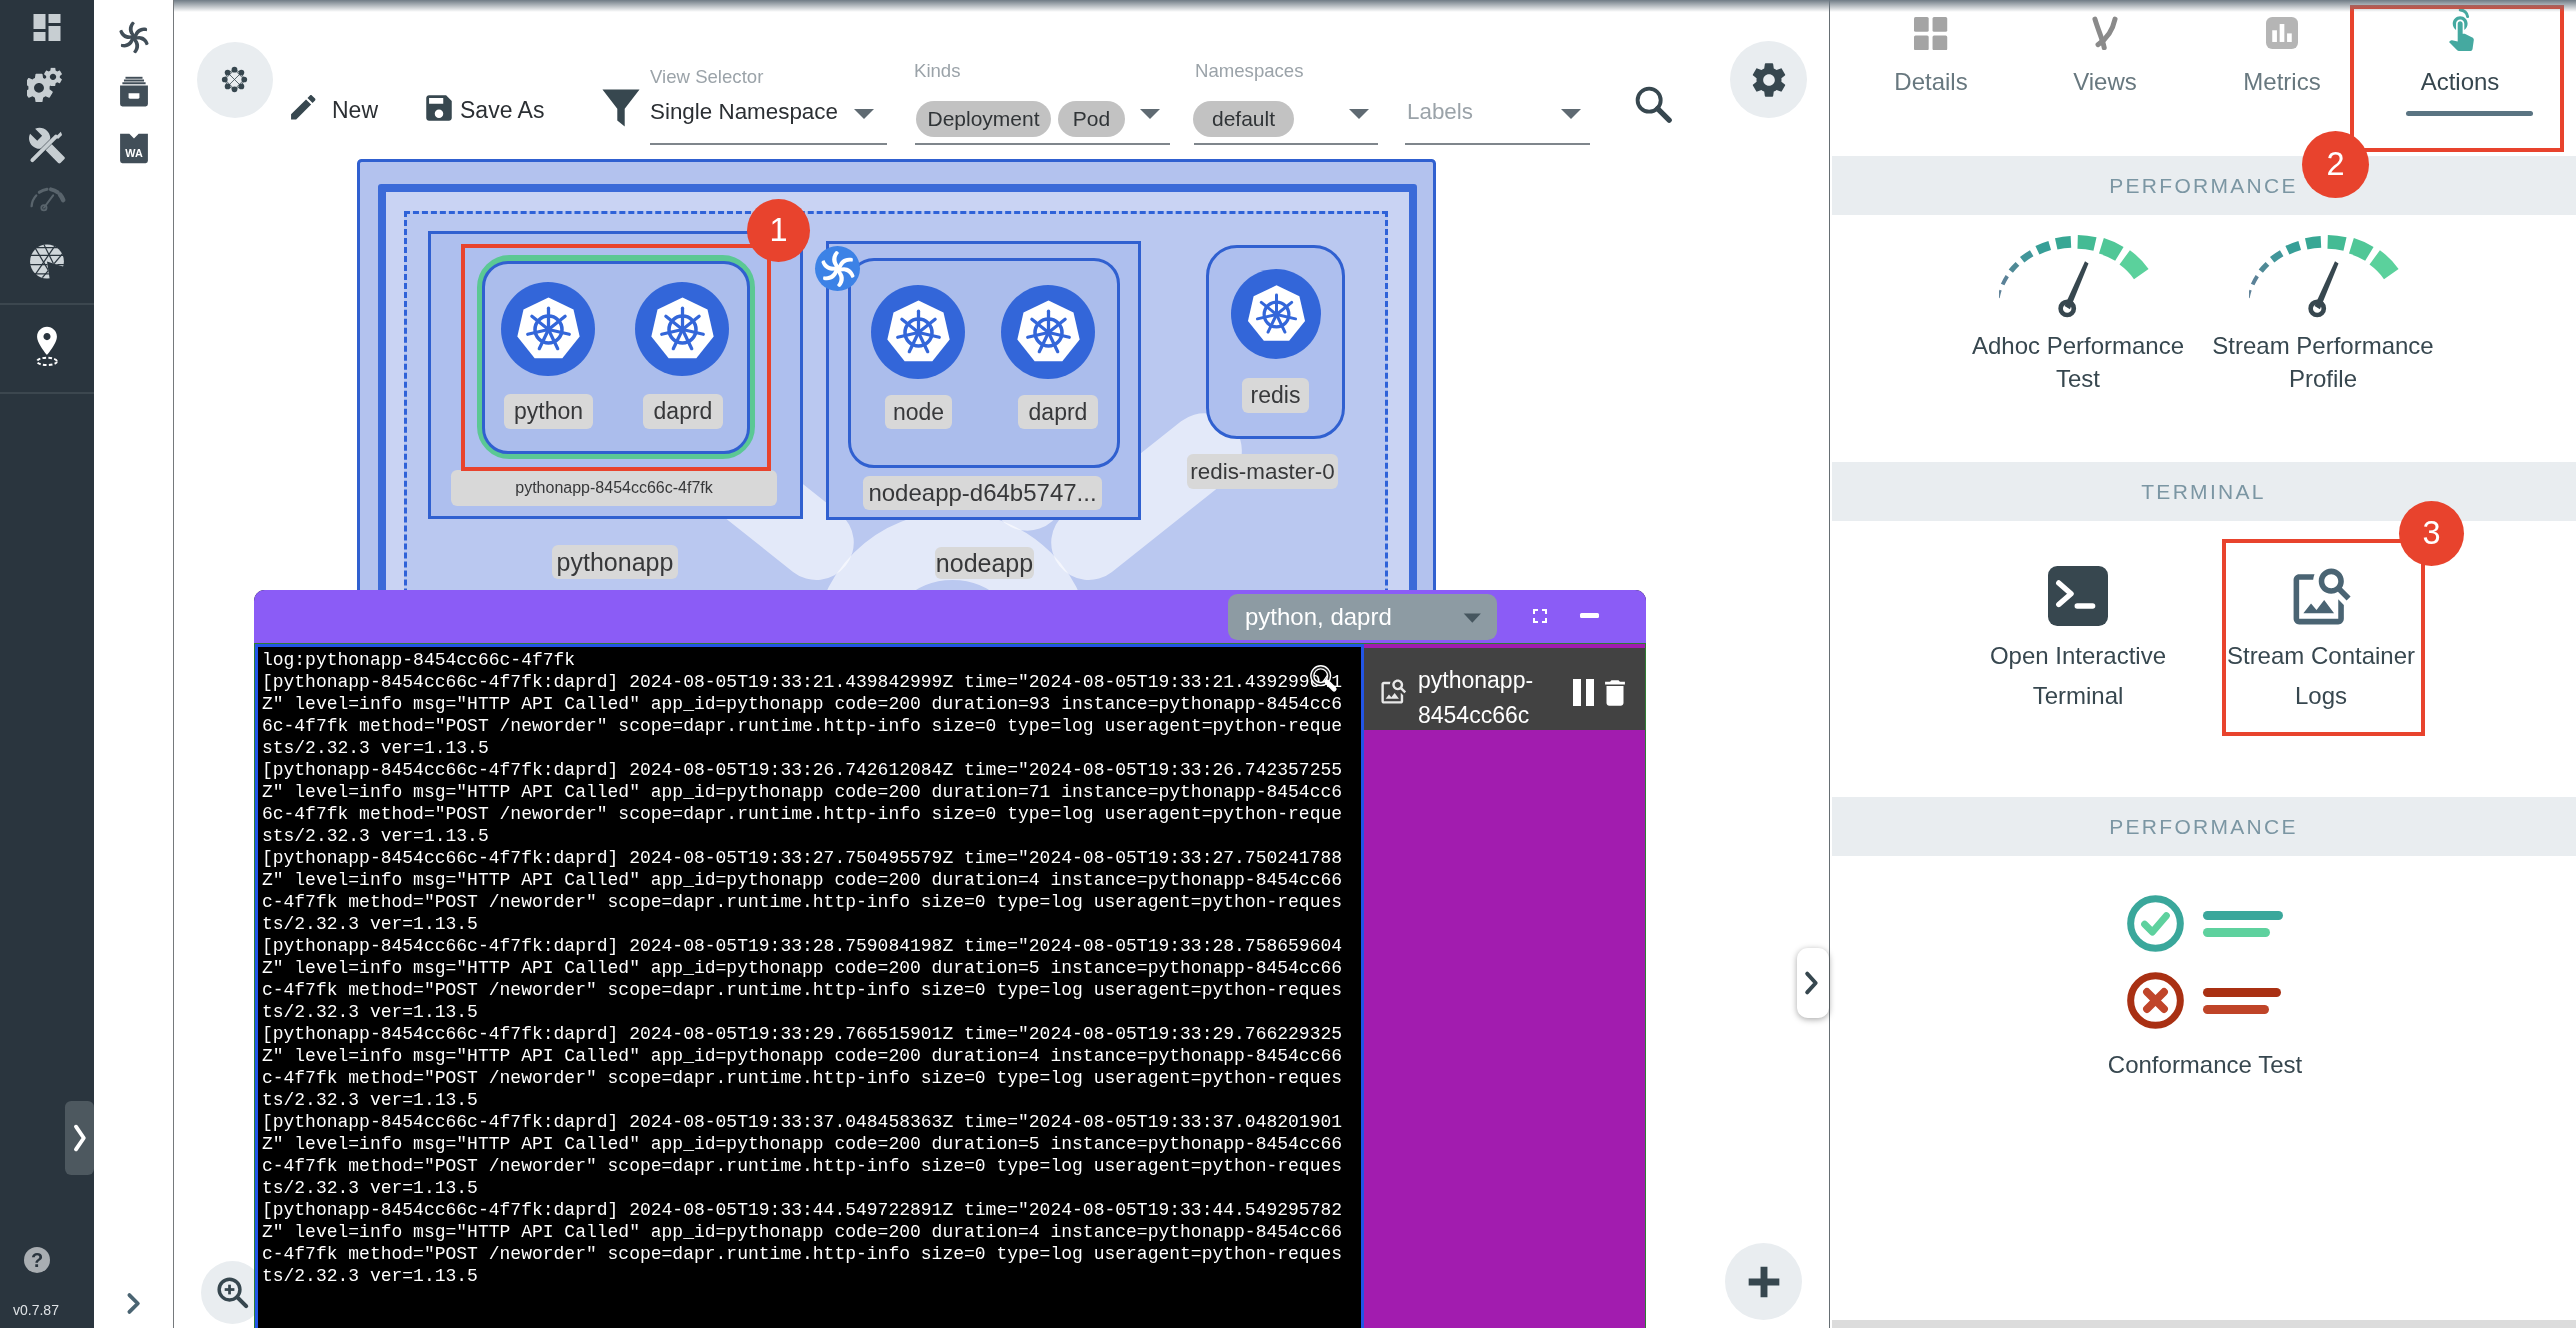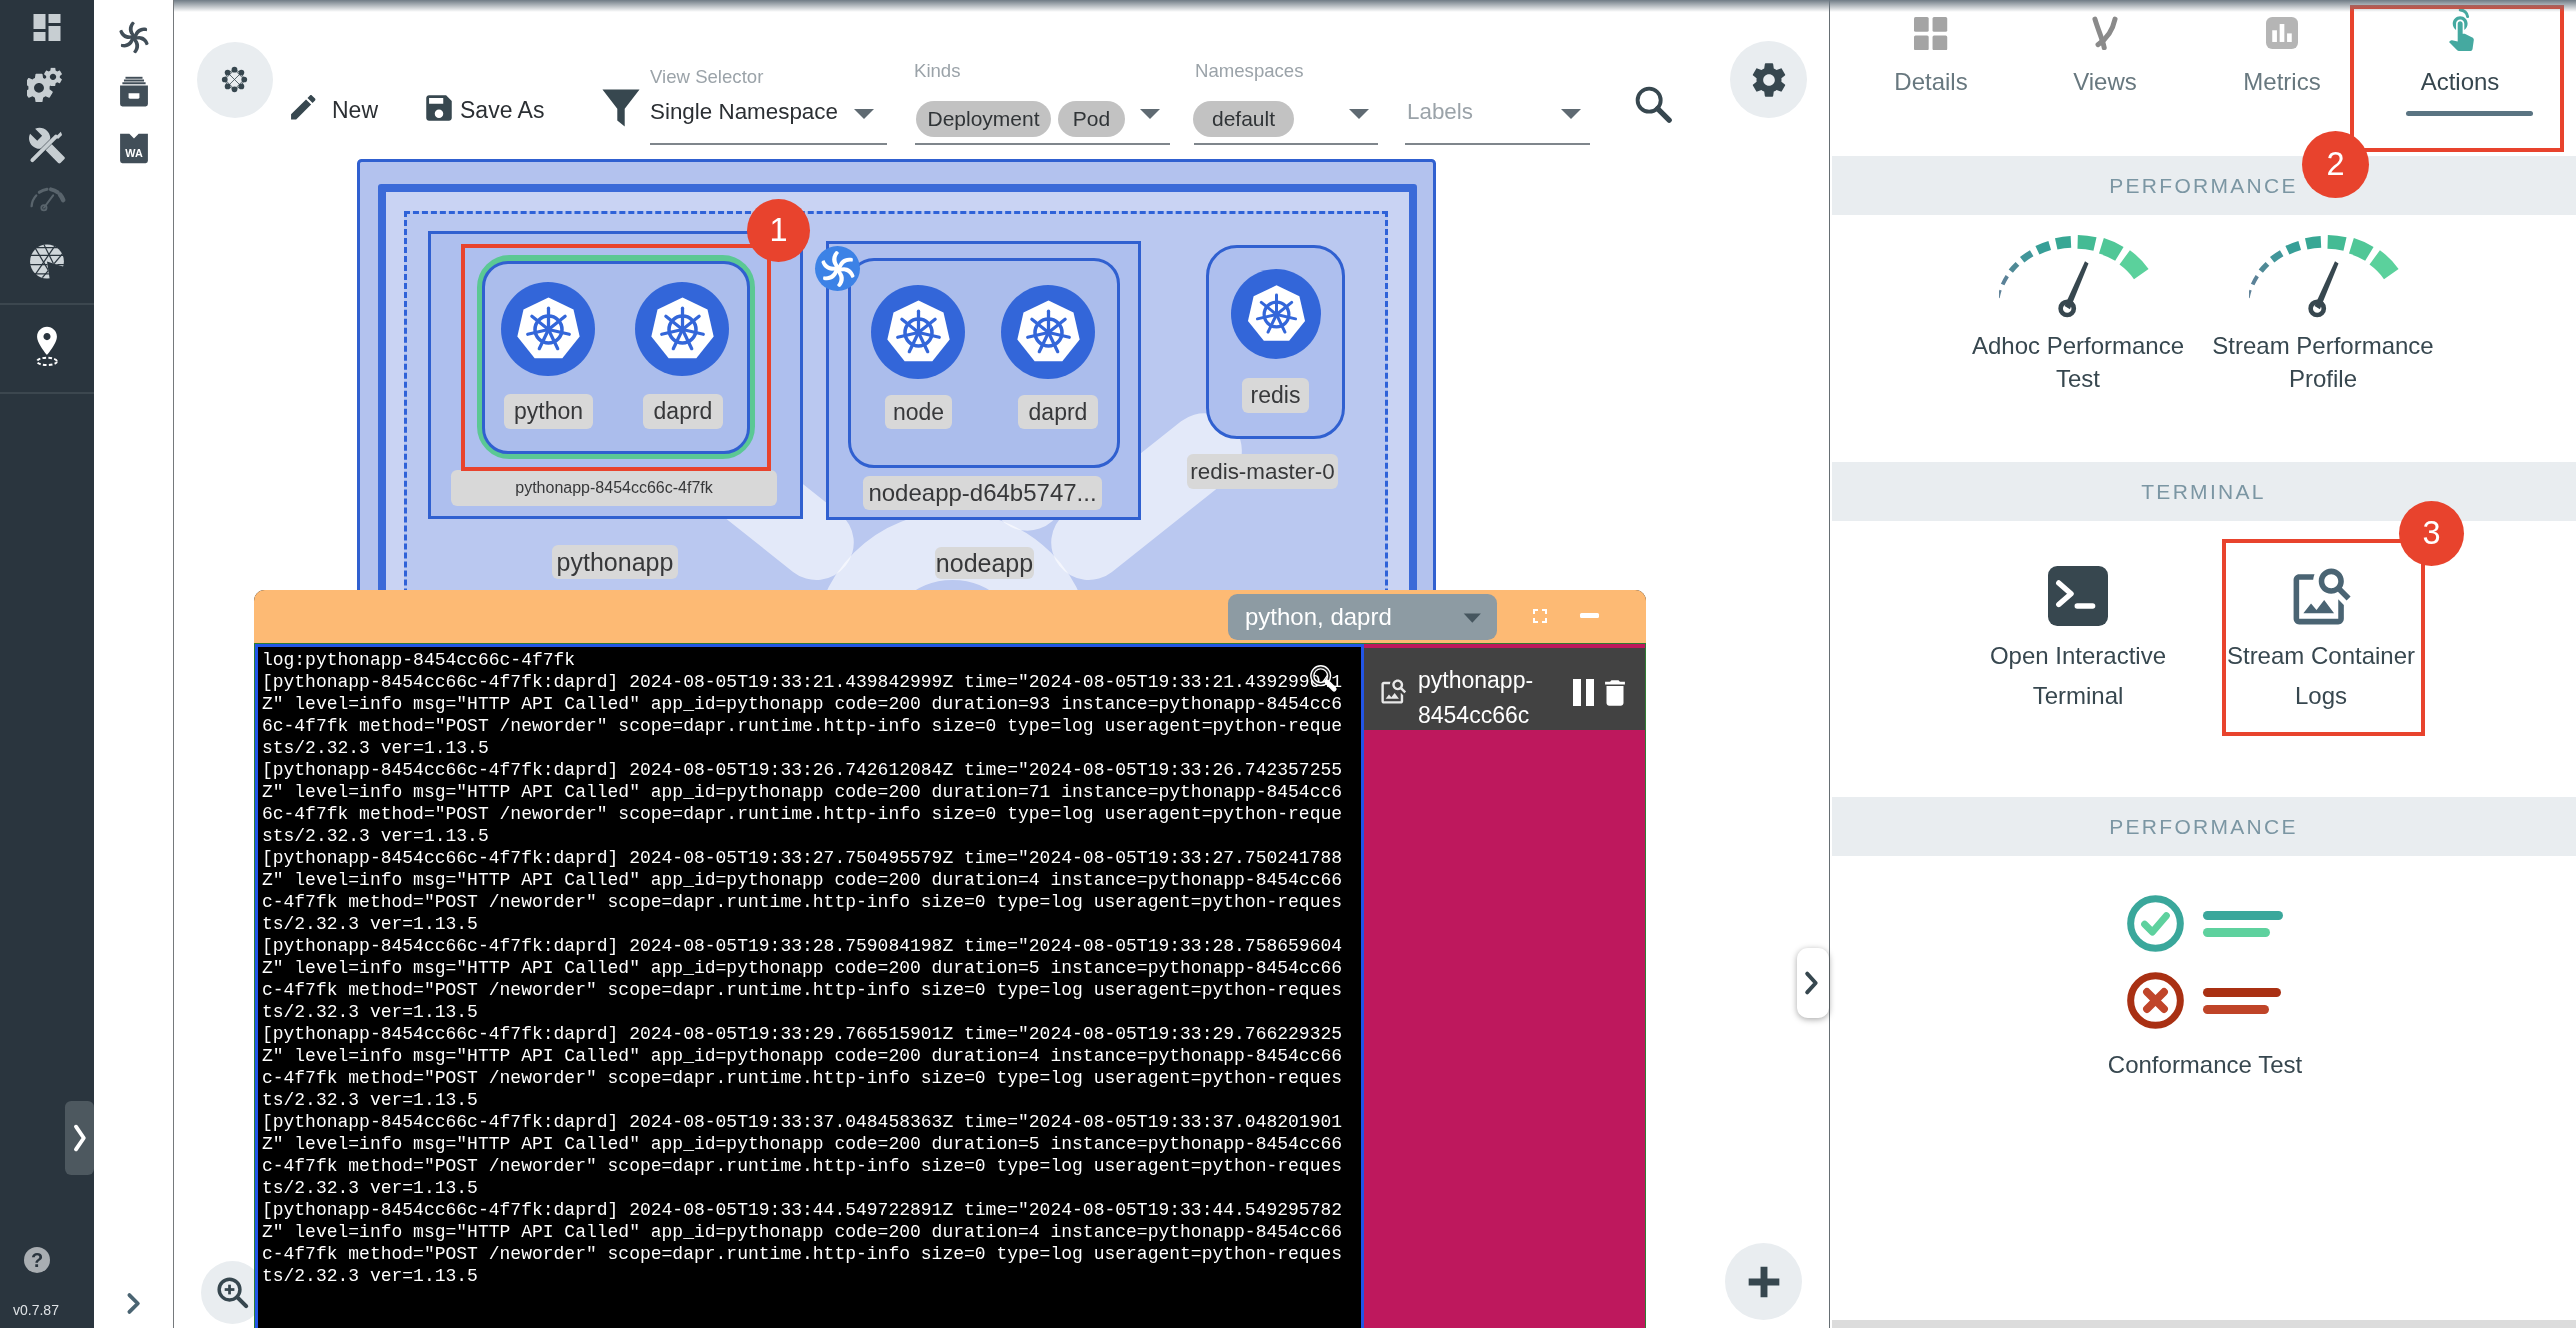--- a/index.html
+++ b/index.html
@@ -49,30 +49,30 @@
   display:flex; align-items:center; justify-content:center; }
 .gchip { position:absolute; background:#d8d8d8; border-radius:6.2px; color:#37383a;
   display:flex; align-items:center; justify-content:center; white-space:nowrap; }
 .redrect { position:absolute; border:4.6px solid #e8432d; }
 .redcirc { position:absolute; z-index:6; border-radius:50%; background:#e8432d; color:#fff;
   display:flex; align-items:center; justify-content:center; font-size:32.5px; }
 
 
 #term { left:254px; top:590px; width:1392px; height:739px; border-radius:10.8px 10.8px 0 0;
   background:#000; overflow:hidden; }
-#termbar { position:absolute; left:0; top:0; width:1392px; height:53px; background:#fdba74; }
+#termbar { position:absolute; left:0; top:0; width:1392px; height:53px; background:#8b5cf6; }
 #termdd { position:absolute; left:974px; top:3.9px; width:269px; height:46px; background:#8d9ba3;
   border-radius:9.3px; color:#fff; font-size:24px; line-height:46px; padding-left:17px; }
 #termbody { position:absolute; left:0; top:53px; width:1392px; height:790px;
   border:1.5px solid #2e7d32; border-bottom:none; display:flex; }
 #loga { width:1110px; height:686px; border:3.1px solid #2255e6; border-bottom:none; background:#000;
   color:#fff; font-family:"Liberation Mono", monospace; font-size:18px; line-height:22px;
   padding:1.5px 0 0 3.9px; overflow:hidden; }
 #loga pre { font-family:inherit; white-space:pre-wrap; word-break:break-all; width:1083px; }
-#sess { width:281px; height:685px; background:#be185d; }
+#sess { width:281px; height:685px; background:#a21caf; }
 #sessitem { margin-top:3.9px; width:281px; height:82px; background:#424242; color:#fff;
   font-size:23px; position:relative; }
 
 
 #rp { left:1829px; top:0; width:747px; height:1329px; background:#fff;
   border-left:1.5px solid #666e73; }
 .banner { position:absolute; left:1.5px; width:744px; height:59px; background:#e9edf0;
   color:#7b96a3; font-size:21px; letter-spacing:2.3px; display:flex; align-items:center;
   justify-content:center; }
 .tablbl { position:absolute; font-size:24px; color:#68787f; transform:translateX(-50%); }

